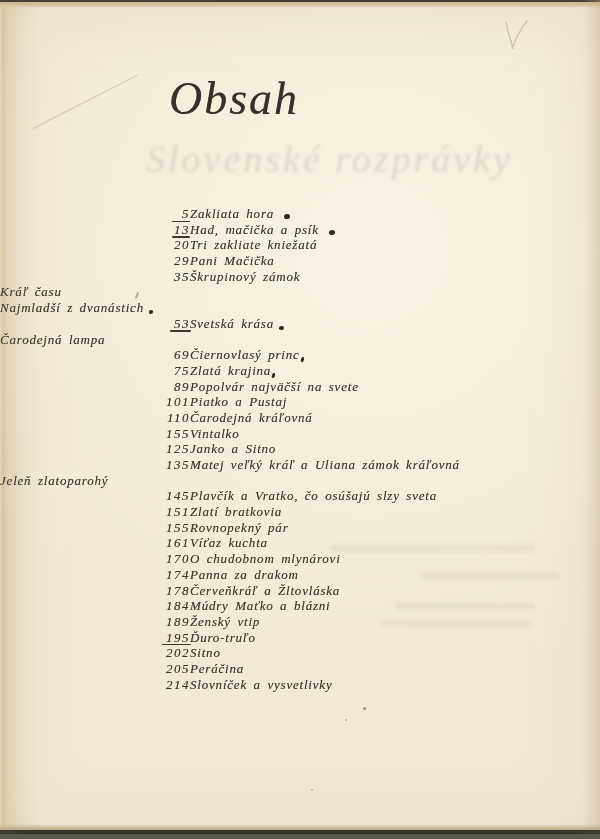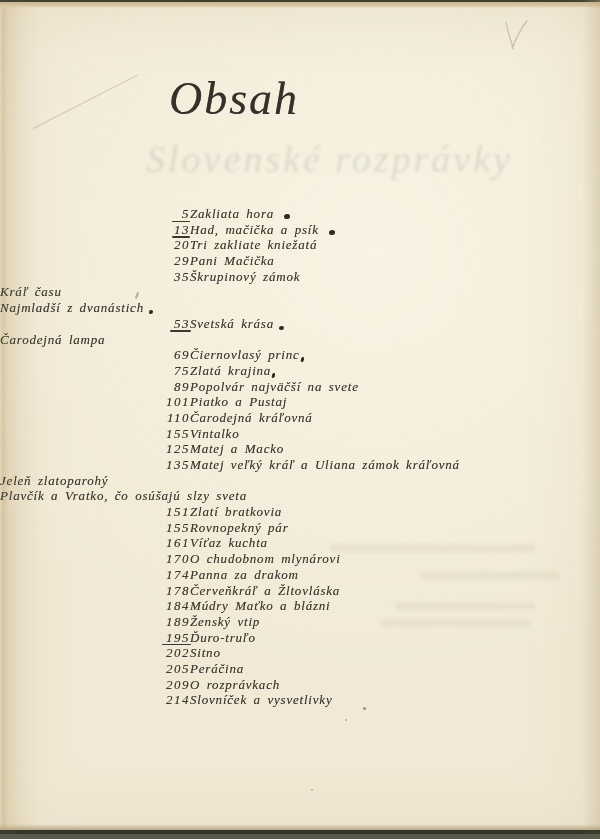--- a/index.html
+++ b/index.html
@@ -170,33 +170,34 @@
     <span class="title-col">Čarodejná kráľovná</span>
   </div>
 
   <div class="row">
     <span class="num-col"><span class="digits">155</span></span>
     <span class="title-col">Vintalko</span>
   </div>
 
   <div class="row">
     <span class="num-col"><span class="digits">125</span></span>
-    <span class="title-col">Matej a Macko</span>
+    <span class="title-col">Janko a Sitno</span>
   </div>
 
   <div class="row">
     <span class="num-col"><span class="digits">135</span></span>
     <span class="title-col">Matej veľký kráľ a Uliana zámok kráľovná</span>
   </div>
 
   <div class="row">
     <span class="title-col">Jeleň zlatoparohý</span>
   </div>
 
   <div class="row">
+    <span class="num-col"><span class="digits">145</span></span>
     <span class="title-col">Plavčík a Vratko, čo osúšajú slzy sveta</span>
   </div>
 
   <div class="row">
     <span class="num-col"><span class="digits">151</span></span>
     <span class="title-col">Zlatí bratkovia</span>
   </div>
 
   <div class="row">
     <span class="num-col"><span class="digits">155</span></span>
@@ -241,24 +242,20 @@
   <div class="row">
     <span class="num-col"><span class="digits">202</span></span>
     <span class="title-col">Sitno</span>
   </div>
 
   <div class="row">
     <span class="num-col"><span class="digits">205</span></span>
     <span class="title-col">Peráčina</span>
   </div>
 
-  <div class="row">
-    <span class="num-col"><span class="digits">209</span></span>
-    <span class="title-col">O rozprávkach</span>
-  </div>
 
   <div class="row">
     <span class="num-col"><span class="digits">214</span></span>
     <span class="title-col">Slovníček a vysvetlivky</span>
   </div>
 </div>
 
   <div class="vignette"></div>
 </div>
 

